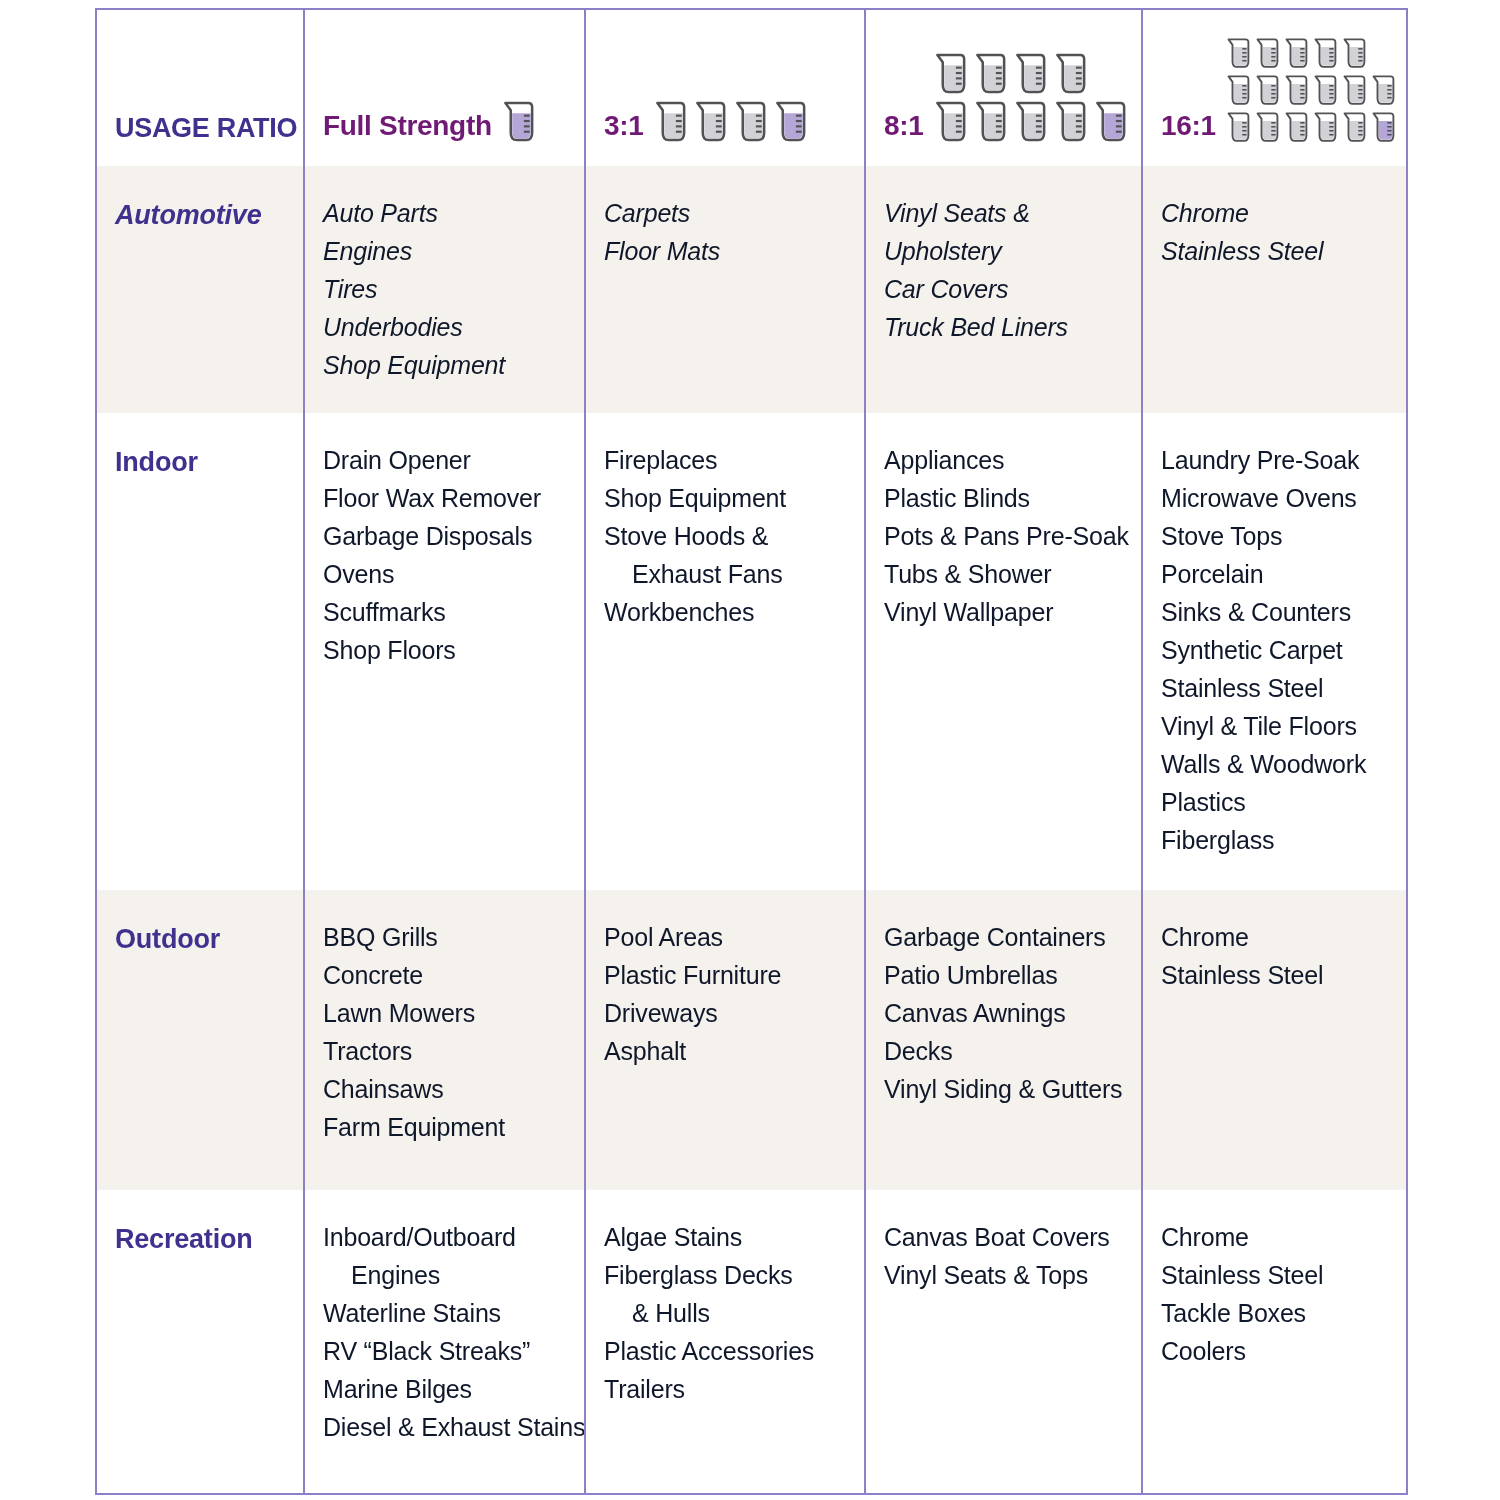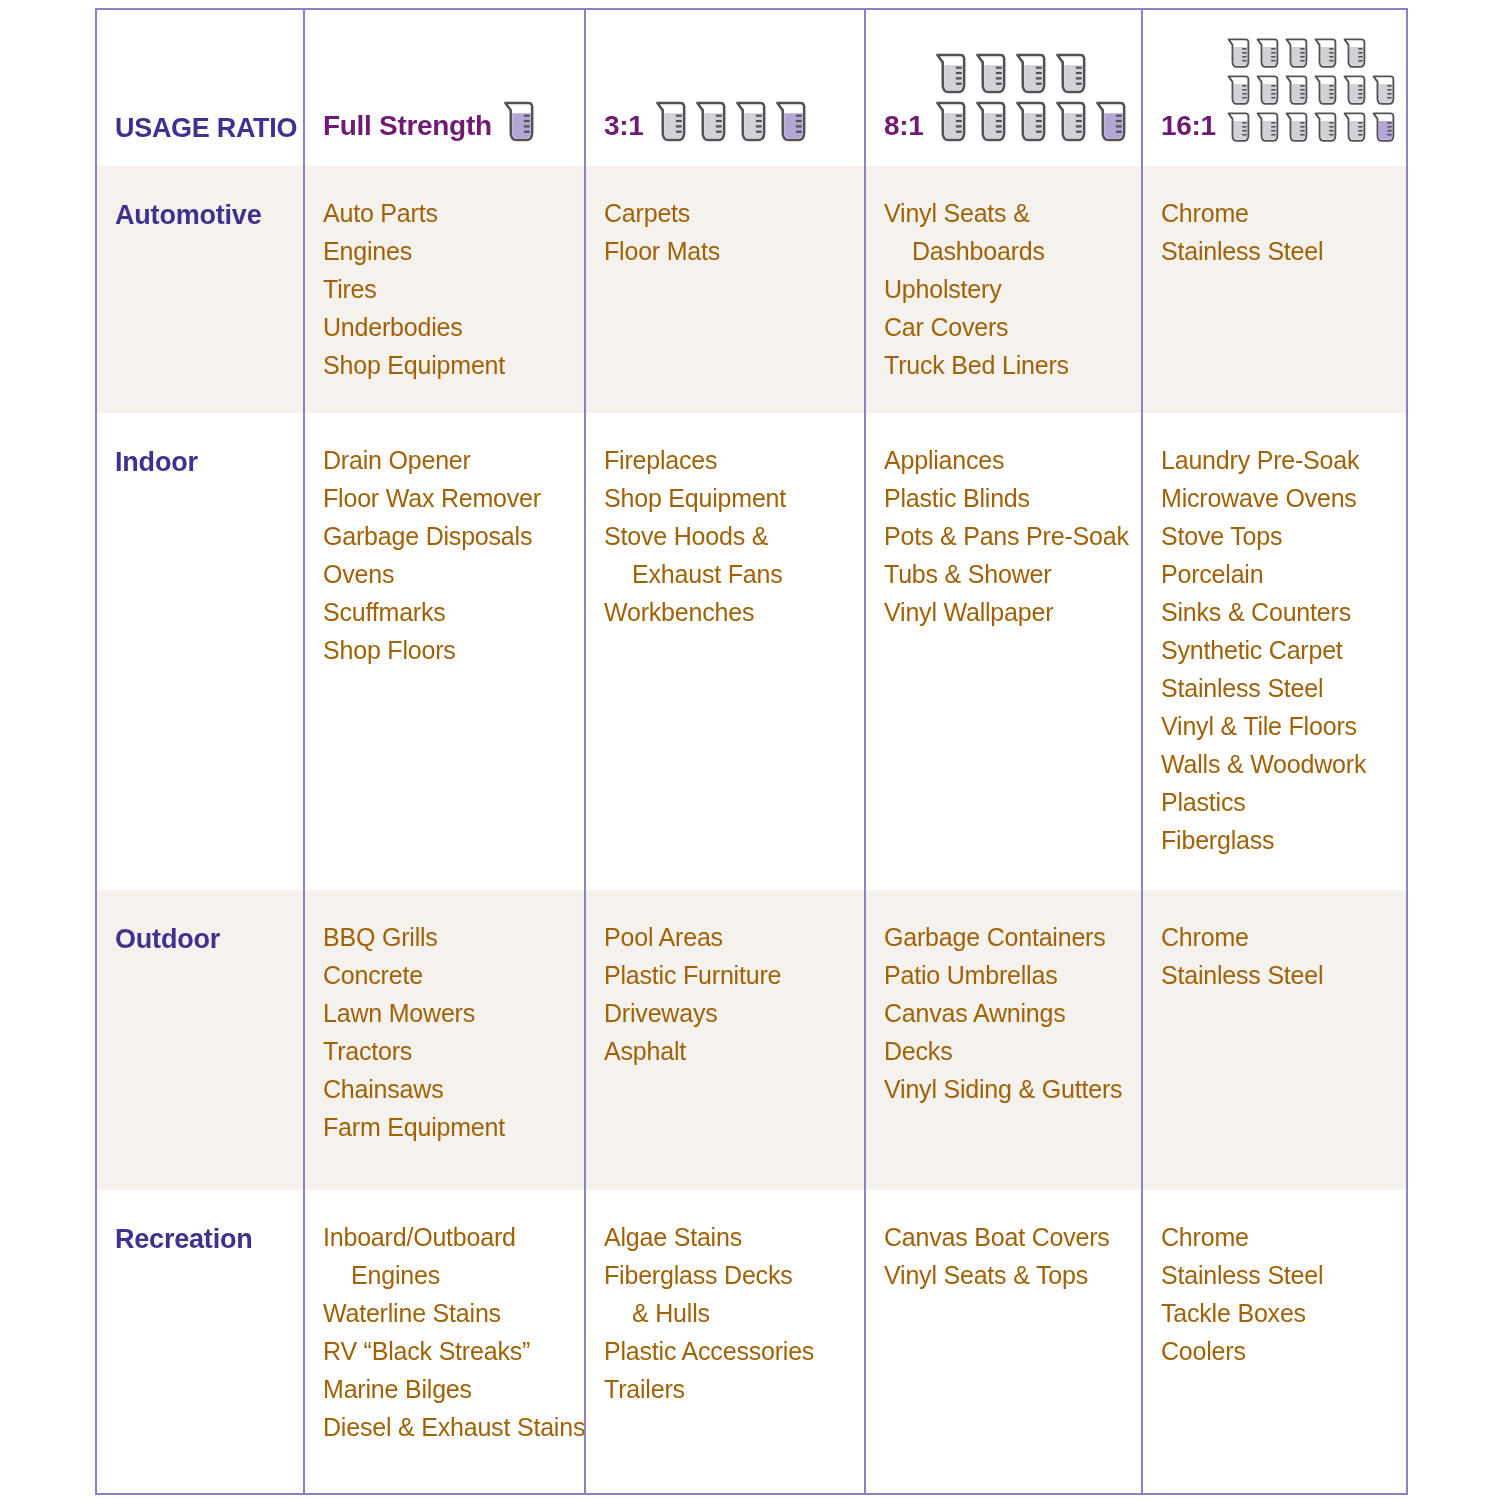--- a/index.html
+++ b/index.html
@@ -15,21 +15,21 @@
     left: 95px; top: 8px;
     width: 1313px;
     border: 2px solid #8d80c7;
     background: #ffffff;
   }
   .trow {
     display: grid;
     grid-template-columns: 208px 281px 280px 277px 263px;
   }
   .trow.header-row { height: 156px; }
-  .trow.row-0 { height: 247px; }
+  .trow.row-0 { height: 247px; font-style: italic; }
   .trow.row-1 { height: 477px; }
   .trow.row-2 { height: 300px; }
   .trow.row-3 { height: 303px; }
 
   .cell { border-right: 2px solid #8d80c7; overflow: hidden; }
   .cell:last-child { border-right: none; }
   .trow.shaded .cell { background: #f5f1ec; }
 
   
   .hcell {
@@ -67,21 +67,21 @@
   .row-label {
     color: #41308d;
     font-weight: bold;
     font-size: 27px;
     line-height: 34px;
     padding: 32px 0 0 18px;
     letter-spacing: -0.2px;
   }
   .bcell {
     padding: 28px 20px 0 18px;
-    color: #a16207;
+    color: #0f172a;
     font-size: 25px;
     line-height: 38px;
     letter-spacing: -0.2px;
   }
   .item-line { white-space: nowrap; }
   .item-line.cont { padding-left: 28px; }
 </style>
 </head>
 <body>
 
@@ -461,21 +461,20 @@
           <div>
             <div class="item-line">Carpets</div>
           </div>
           <div>
             <div class="item-line">Floor Mats</div>
           </div>
         </div>
         <div class="cell bcell">
           <div>
             <div class="item-line">Vinyl Seats &amp;</div>
-            <div class="item-line cont">Dashboards</div>
           </div>
           <div>
             <div class="item-line">Upholstery</div>
           </div>
           <div>
             <div class="item-line">Car Covers</div>
           </div>
           <div>
             <div class="item-line">Truck Bed Liners</div>
           </div>

